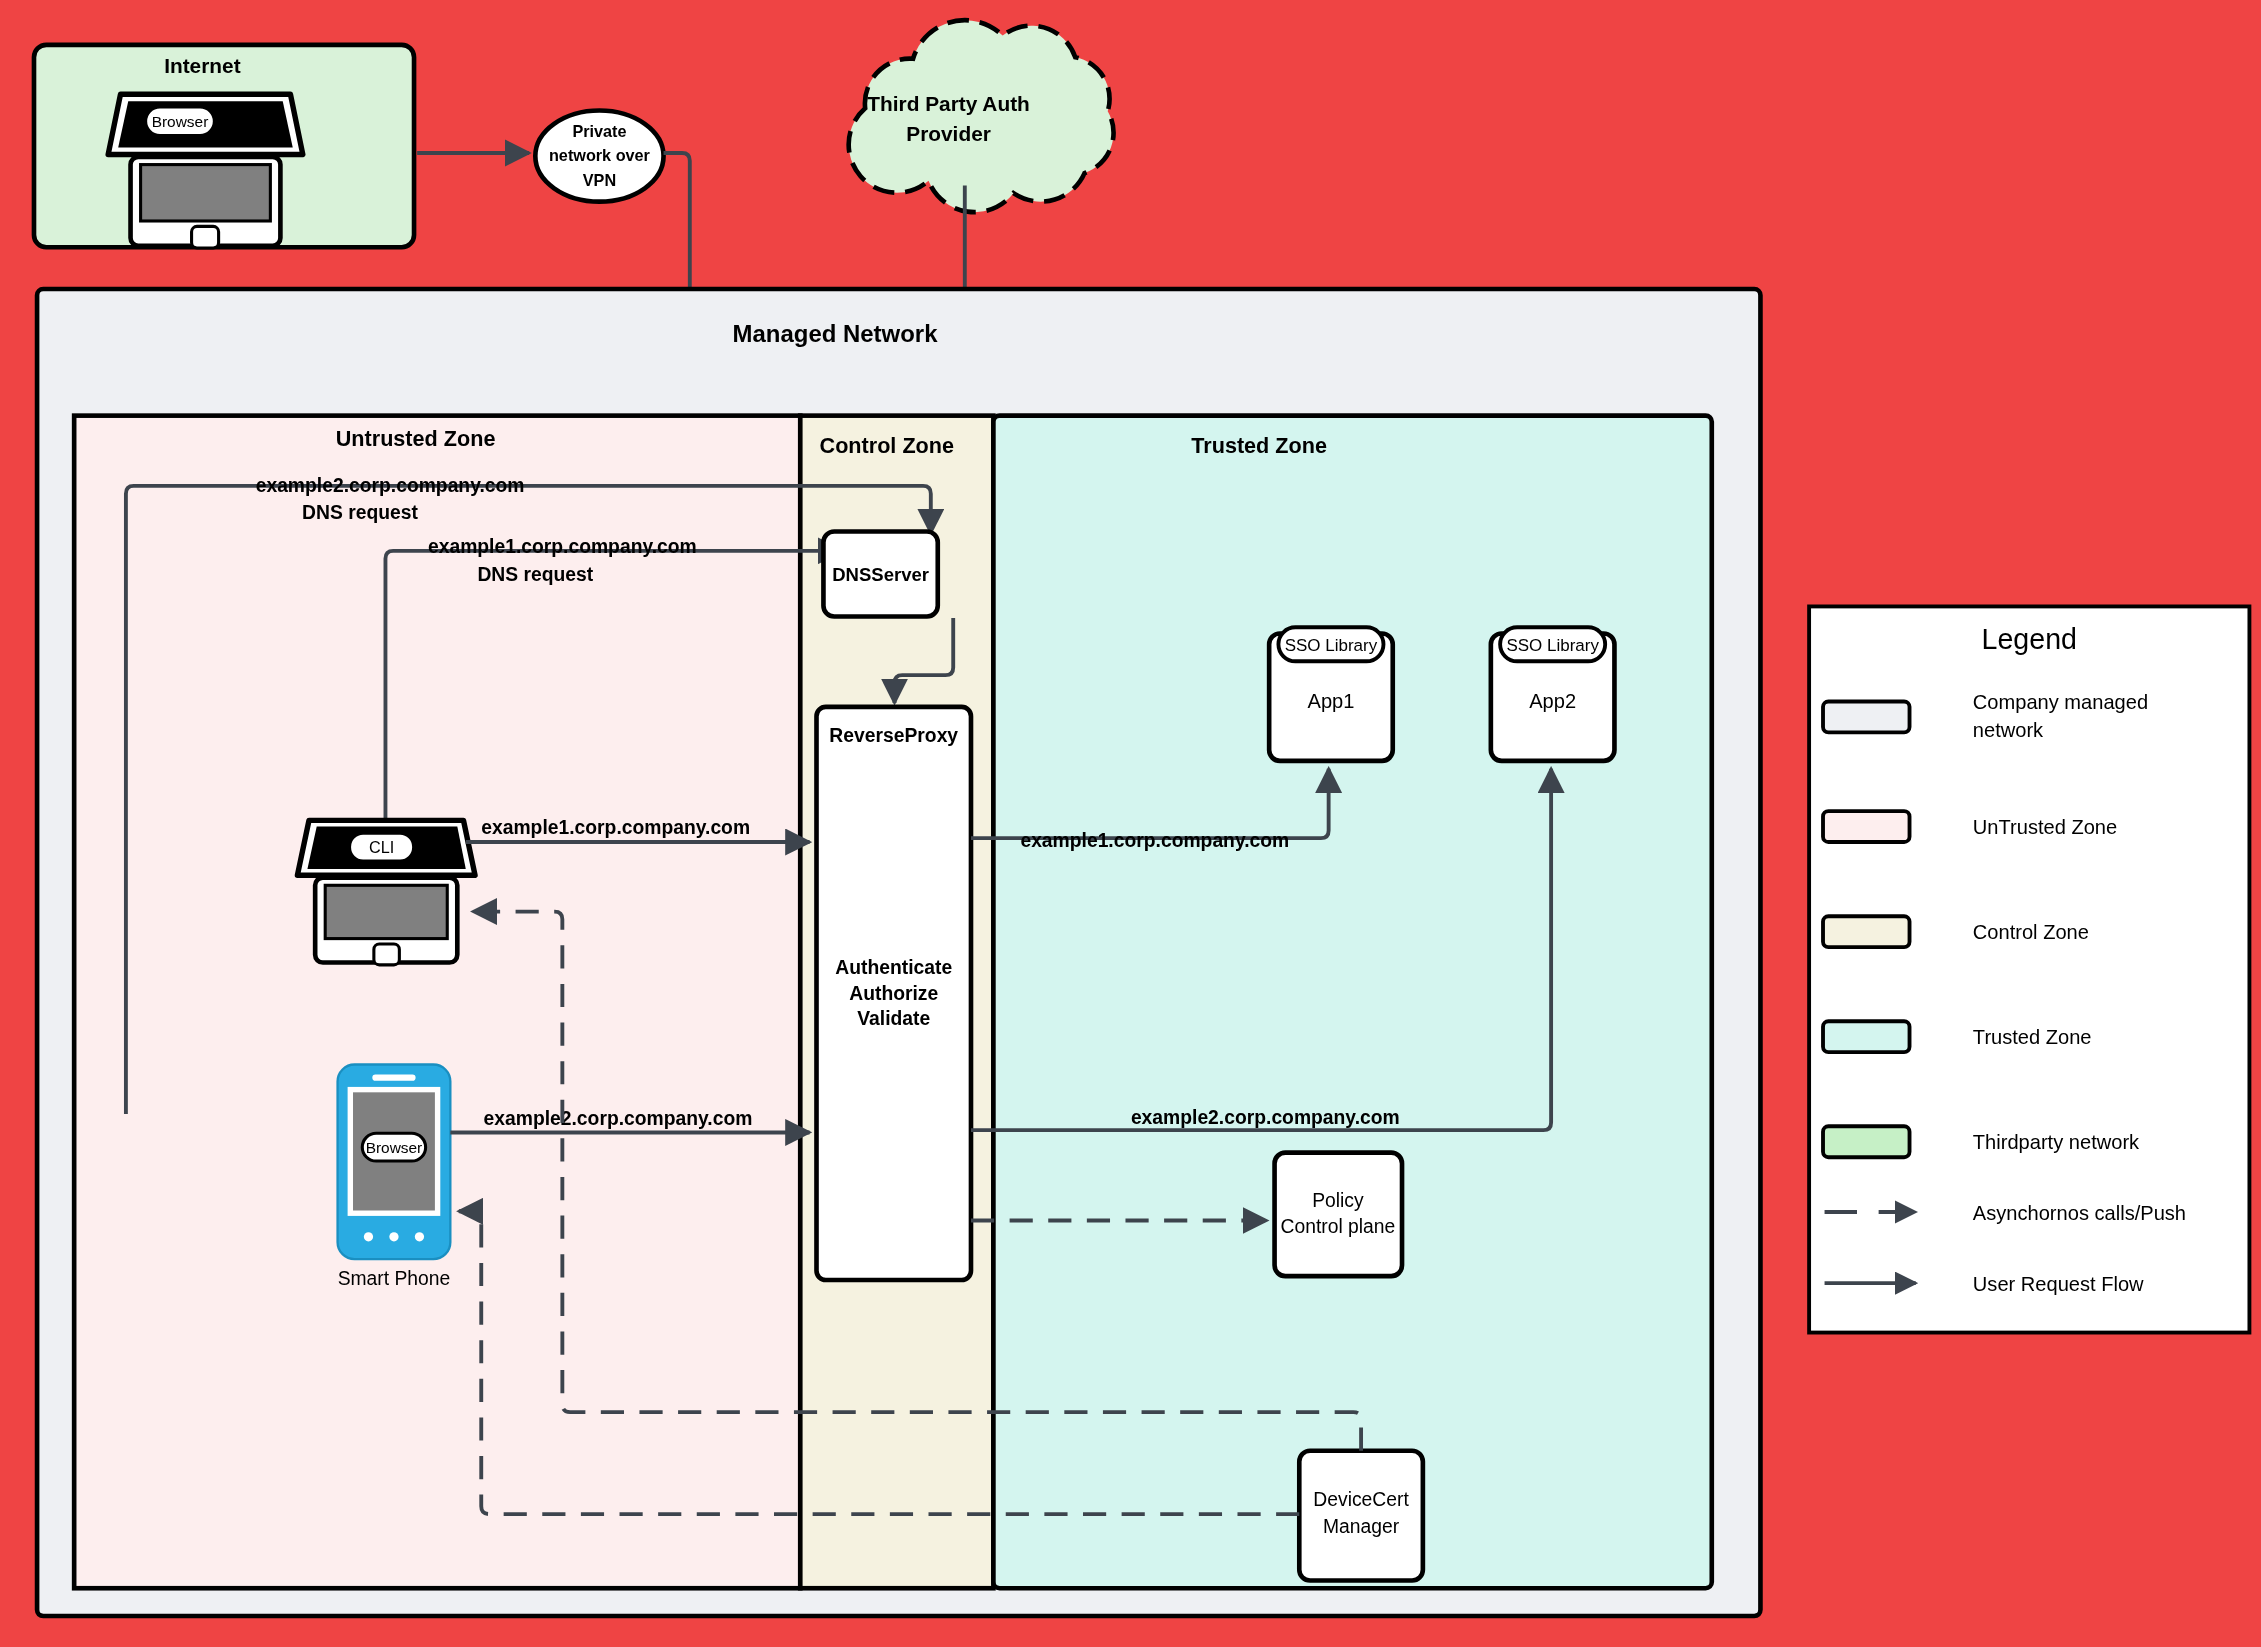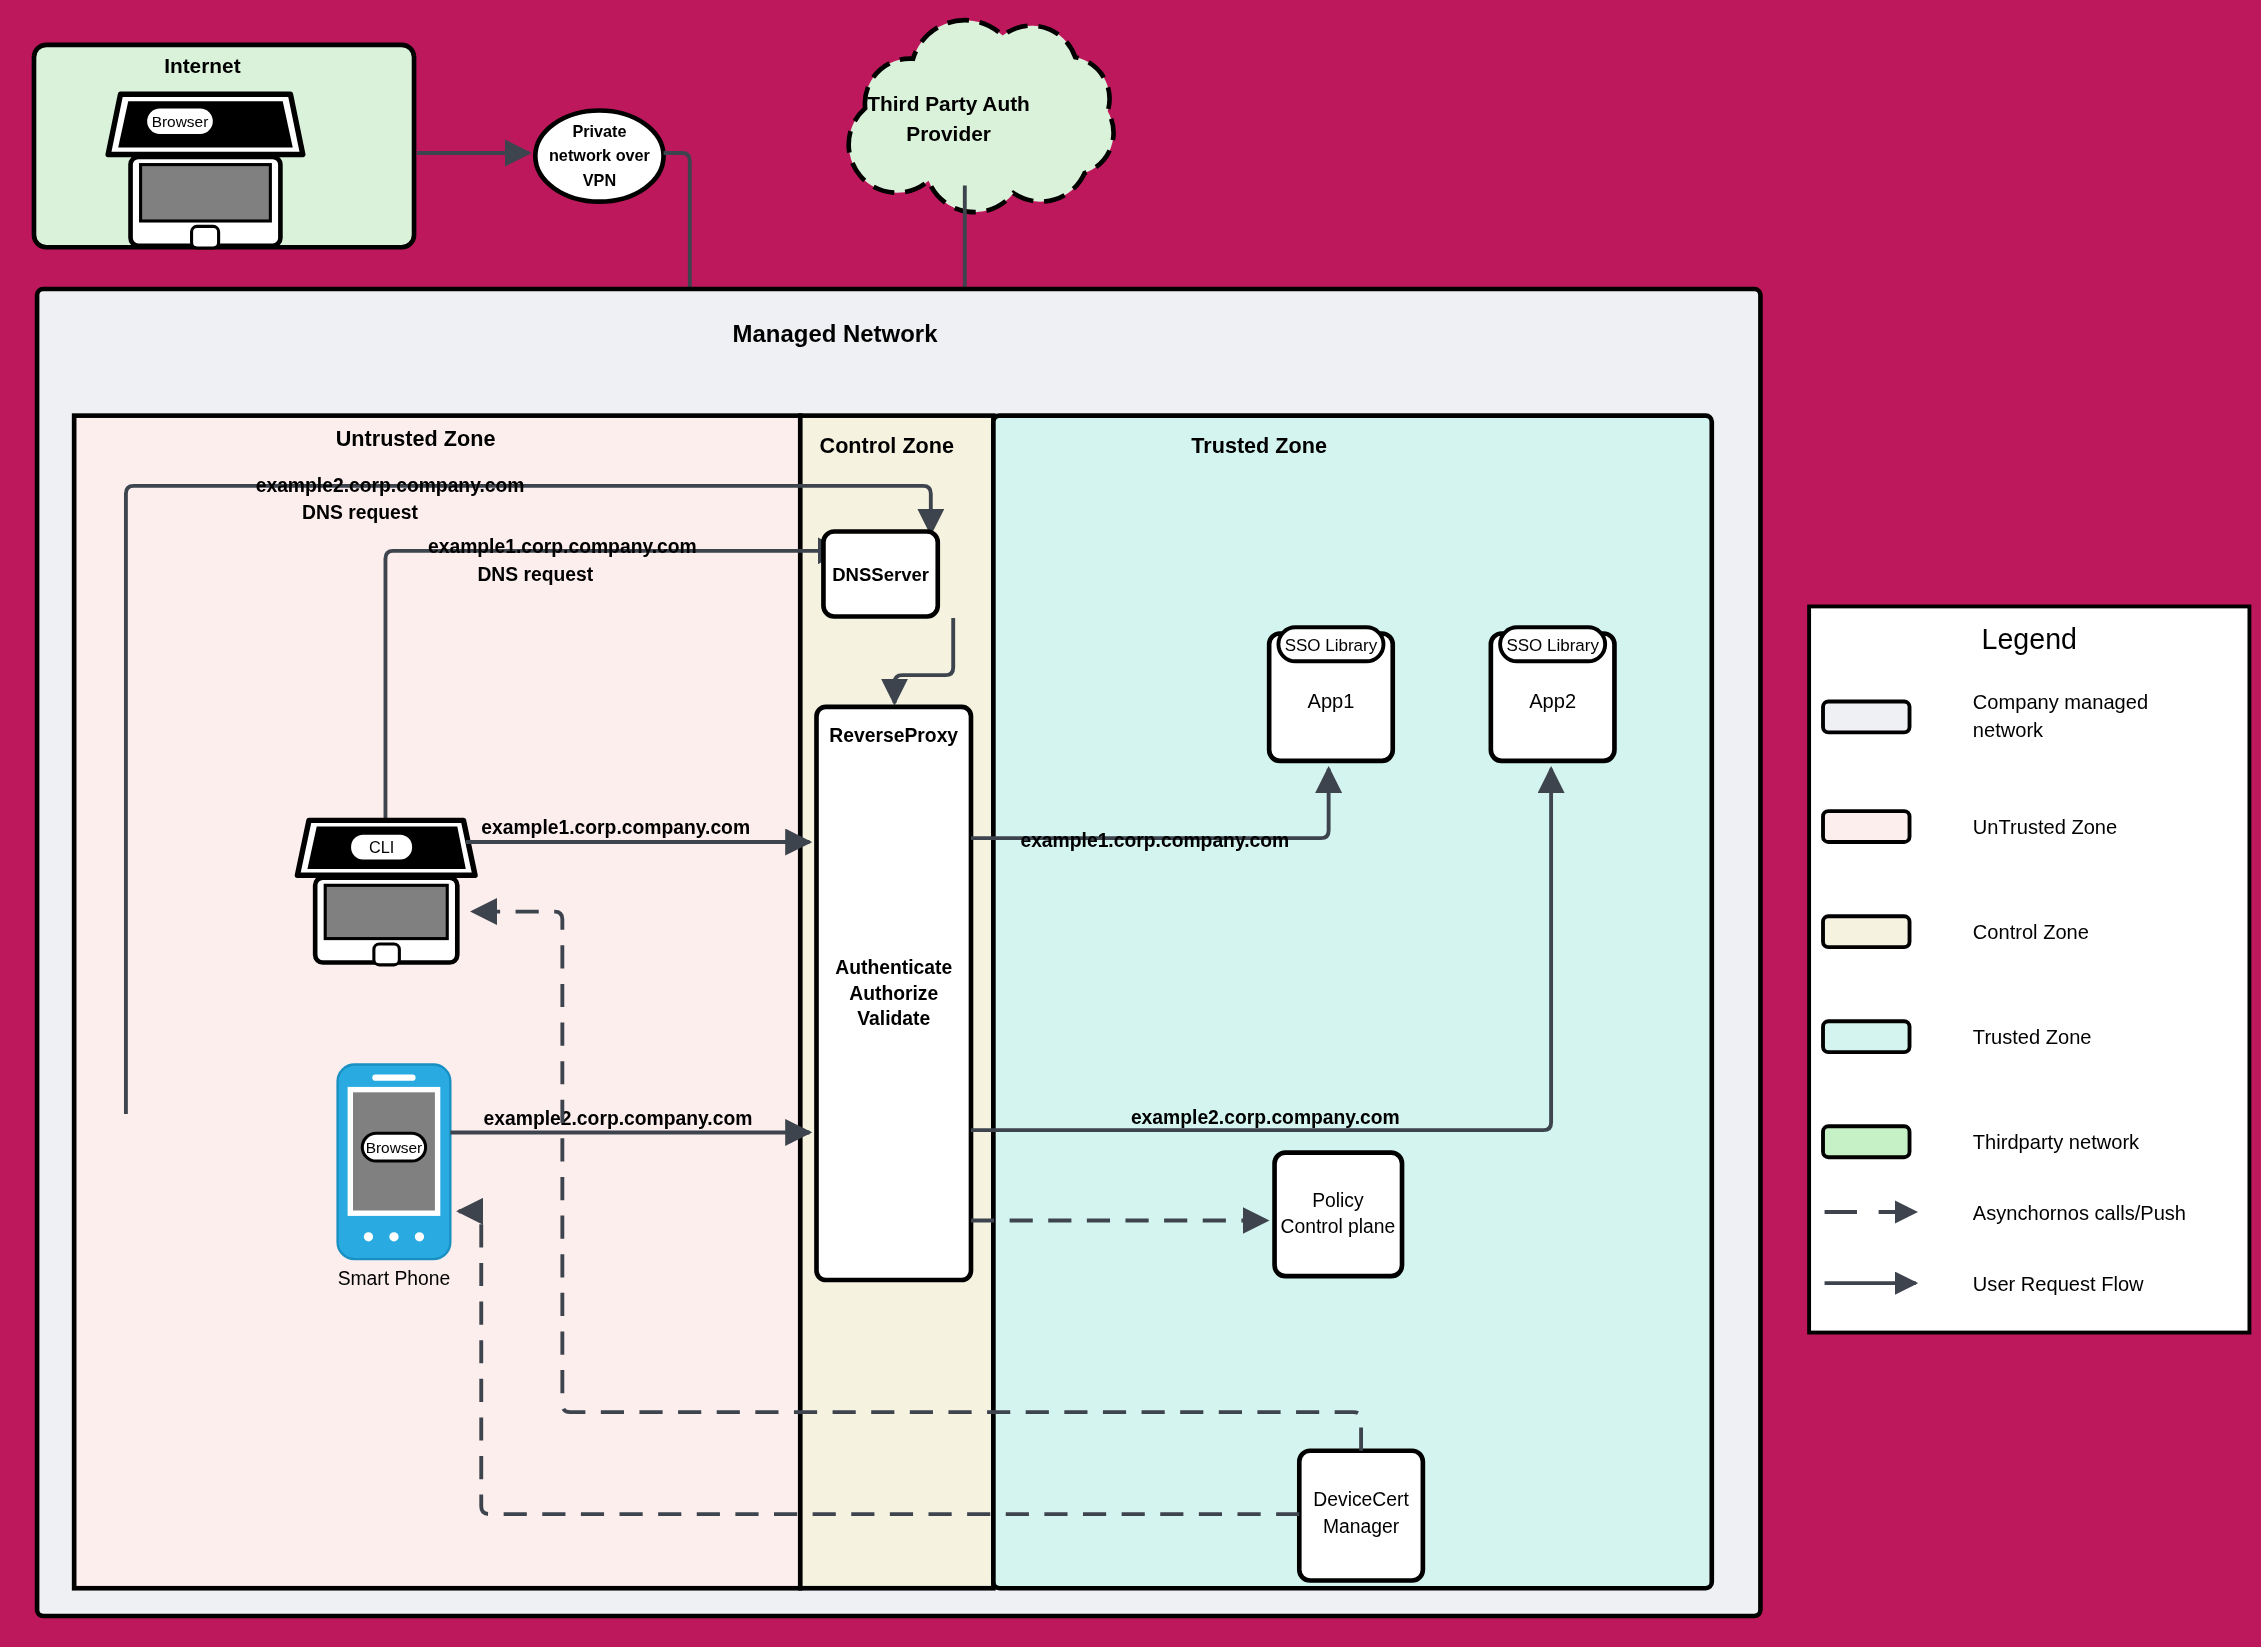--- a/index.html
+++ b/index.html
@@ -1,17 +1,17 @@
 <!DOCTYPE html>
 <html style="font-size:12.4px"><head>
 <meta charset="utf-8">
 <style>
   html,body{margin:0;padding:0;background:#ffffff;}
   body{font-family:"Liberation Sans", sans-serif;}
-  #stage{position:relative;width:2261px;height:1647px;background:#be185d;overflow:hidden;}
+  #stage{position:relative;width:2261px;height:1647px;background:#ef4444;overflow:hidden;}
   svg{display:block;}
   .lbl{font-family:"Liberation Sans", sans-serif;fill:#000;}
 </style>
 </head>
 <body>
 
 <div id="stage">
 <svg width="2261" height="1647" viewBox="0 0 2927 2132" xmlns="http://www.w3.org/2000/svg">
   <defs>
     <marker id="arrow" viewBox="0 0 10 10" refX="9" refY="5" markerWidth="7" markerHeight="7" orient="auto-start-reverse">

